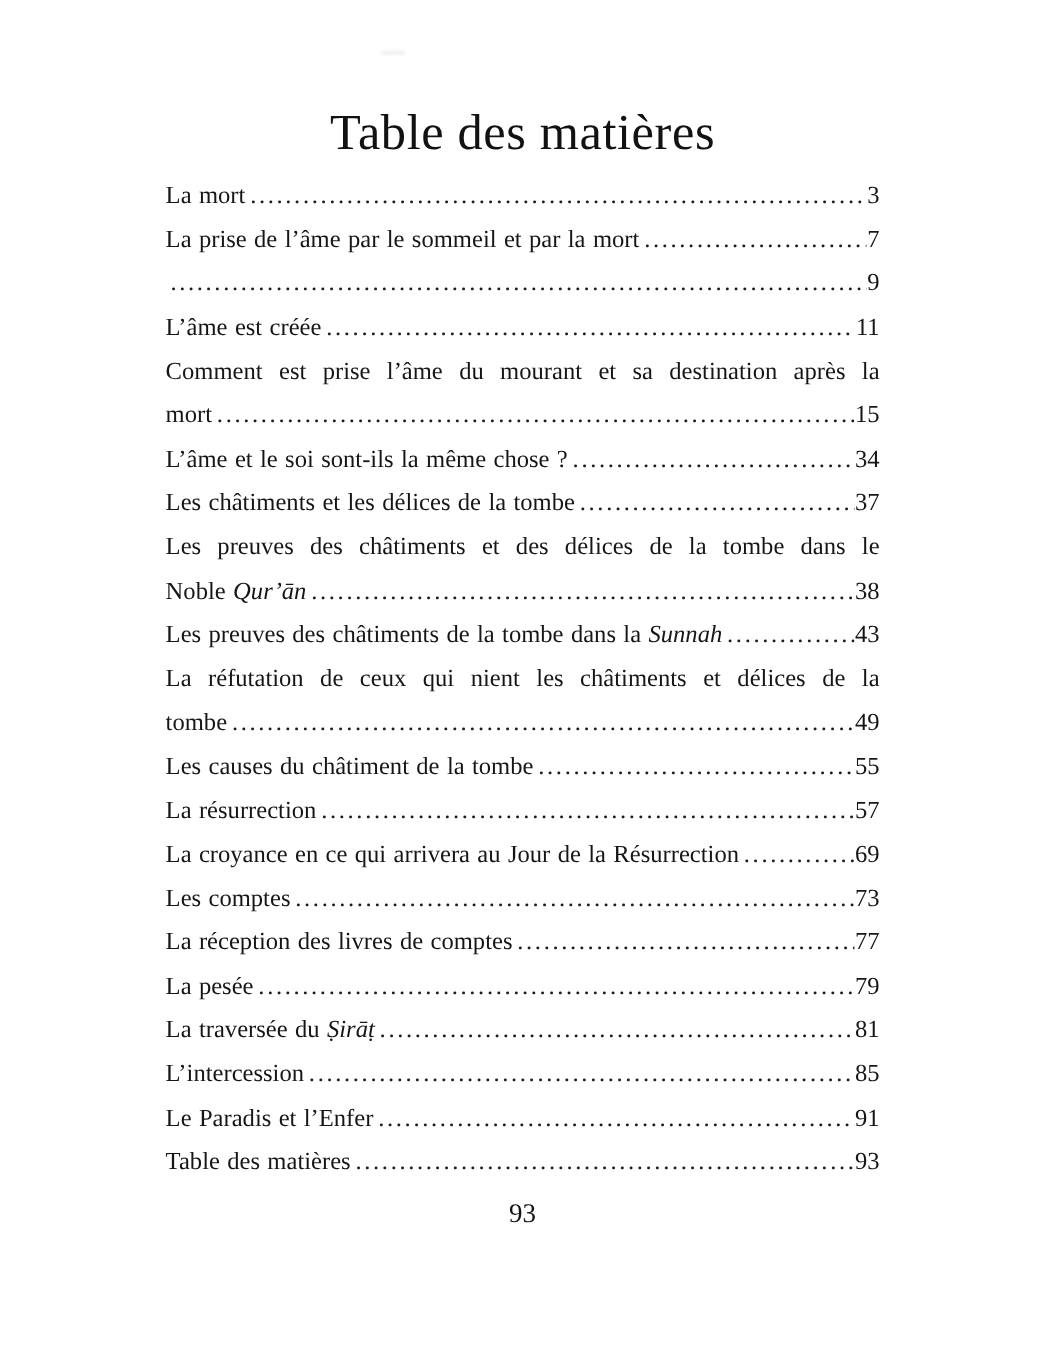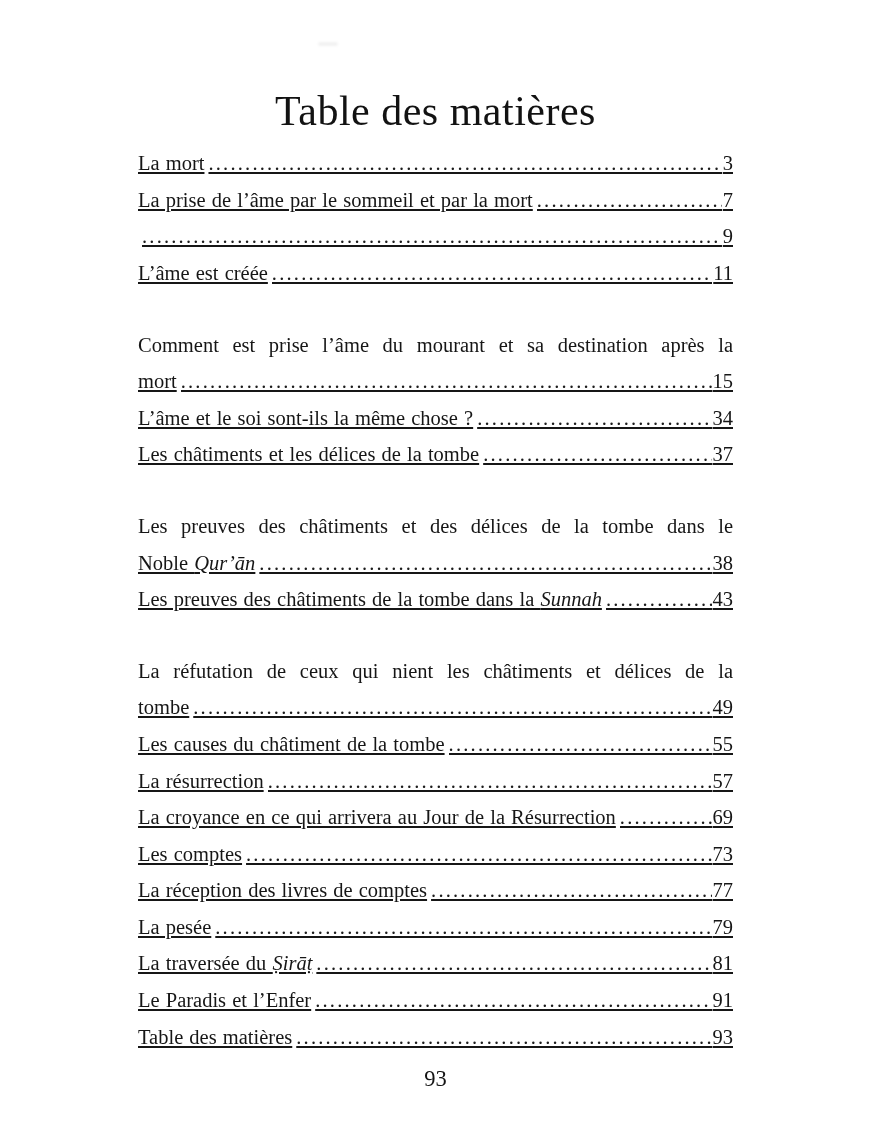--- a/index.html
+++ b/index.html
@@ -38,26 +38,24 @@
   }
   .entry { cursor: default; }
   .line {
     font-size: 20.5px;
     line-height: 36.6px;
     word-spacing: 1px;
   }
   .line.full {
     text-align: justify;
     text-align-last: justify;
-    margin-top: 35px;
   }
   .line.last {
     display: flex;
     align-items: baseline;
-    text-decoration: underline;
   }
   .txt { white-space: nowrap; }
   .it { font-style: italic; }
   .dots {
     flex: 1 1 auto;
     overflow: hidden;
     white-space: nowrap;
     margin: 0 1px 0 4px;
     color: #1c1c1c;
   }
@@ -200,20 +198,27 @@
         </div>
         <div class="entry">
           <div class="line last">
             <span class="txt"><span>La traversée du </span><span class="it">Ṣirāṭ</span></span>
             <span class="dots"></span>
             <span class="pg">81</span>
           </div>
         </div>
         <div class="entry">
           <div class="line last">
+            <span class="txt"><span>L’intercession</span></span>
+            <span class="dots"></span>
+            <span class="pg">85</span>
+          </div>
+        </div>
+        <div class="entry">
+          <div class="line last">
             <span class="txt"><span>Le Paradis et l’Enfer</span></span>
             <span class="dots"></span>
             <span class="pg">91</span>
           </div>
         </div>
         <div class="entry">
           <div class="line last">
             <span class="txt"><span>Table des matières</span></span>
             <span class="dots"></span>
             <span class="pg">93</span>

